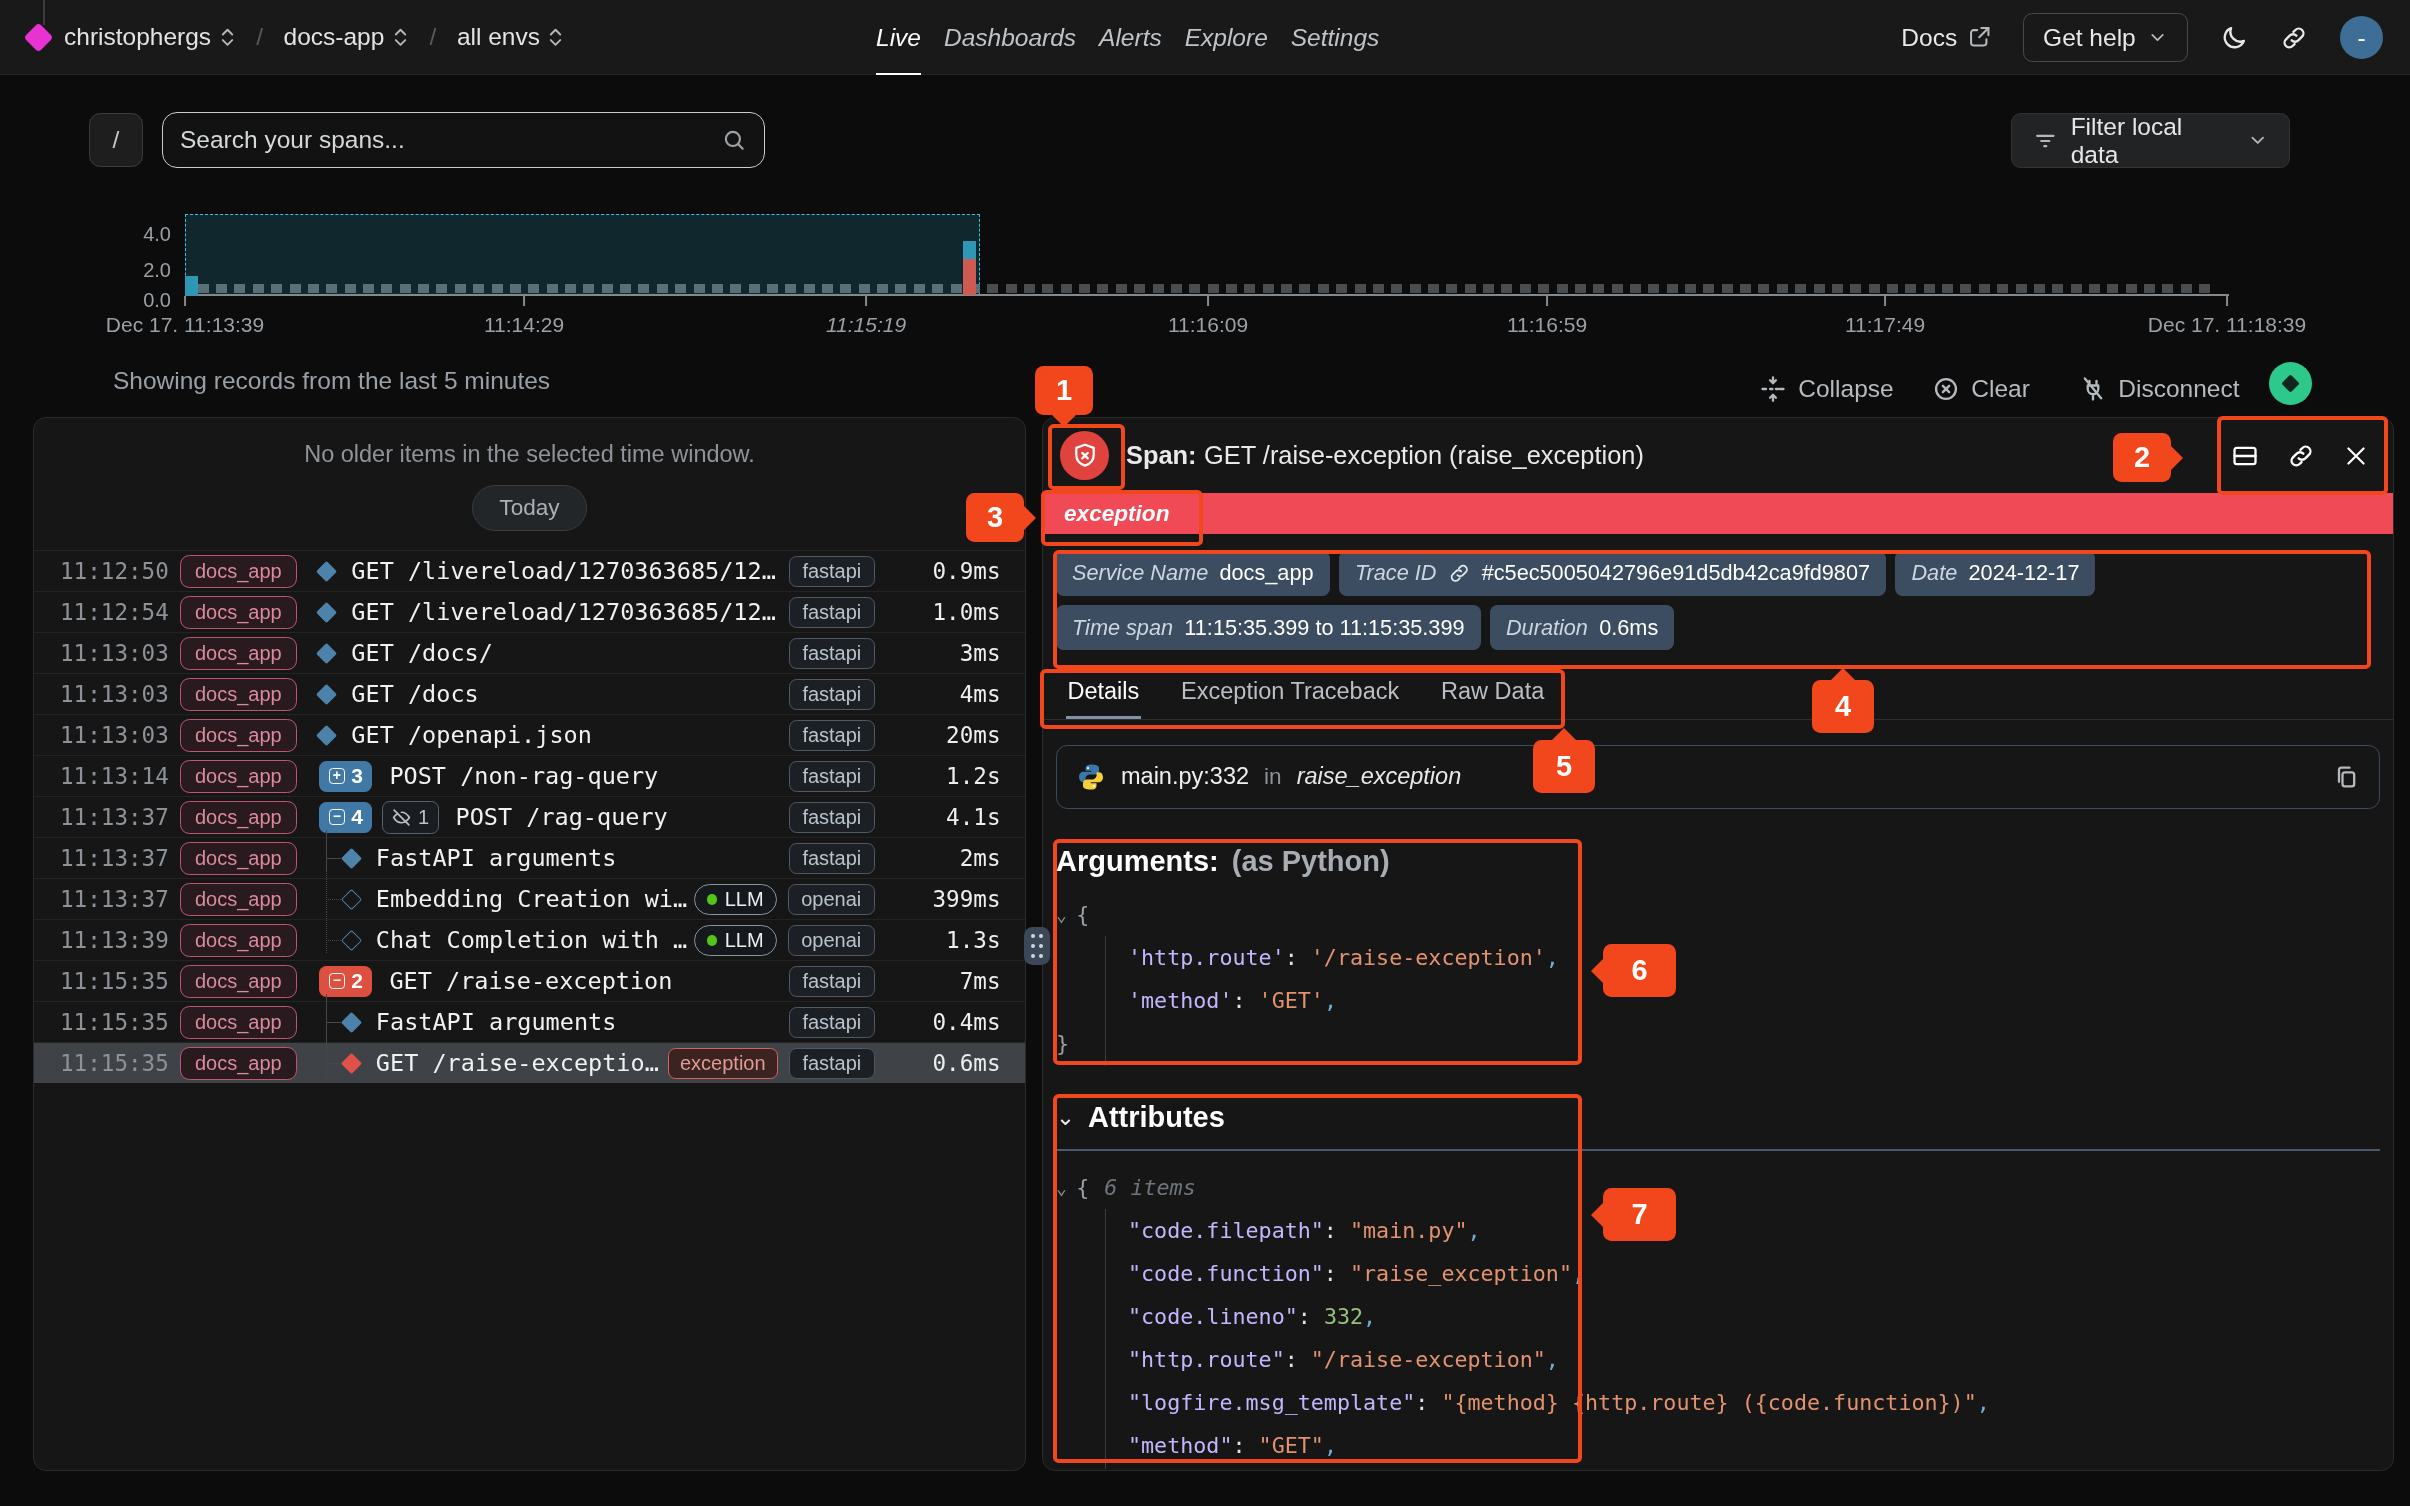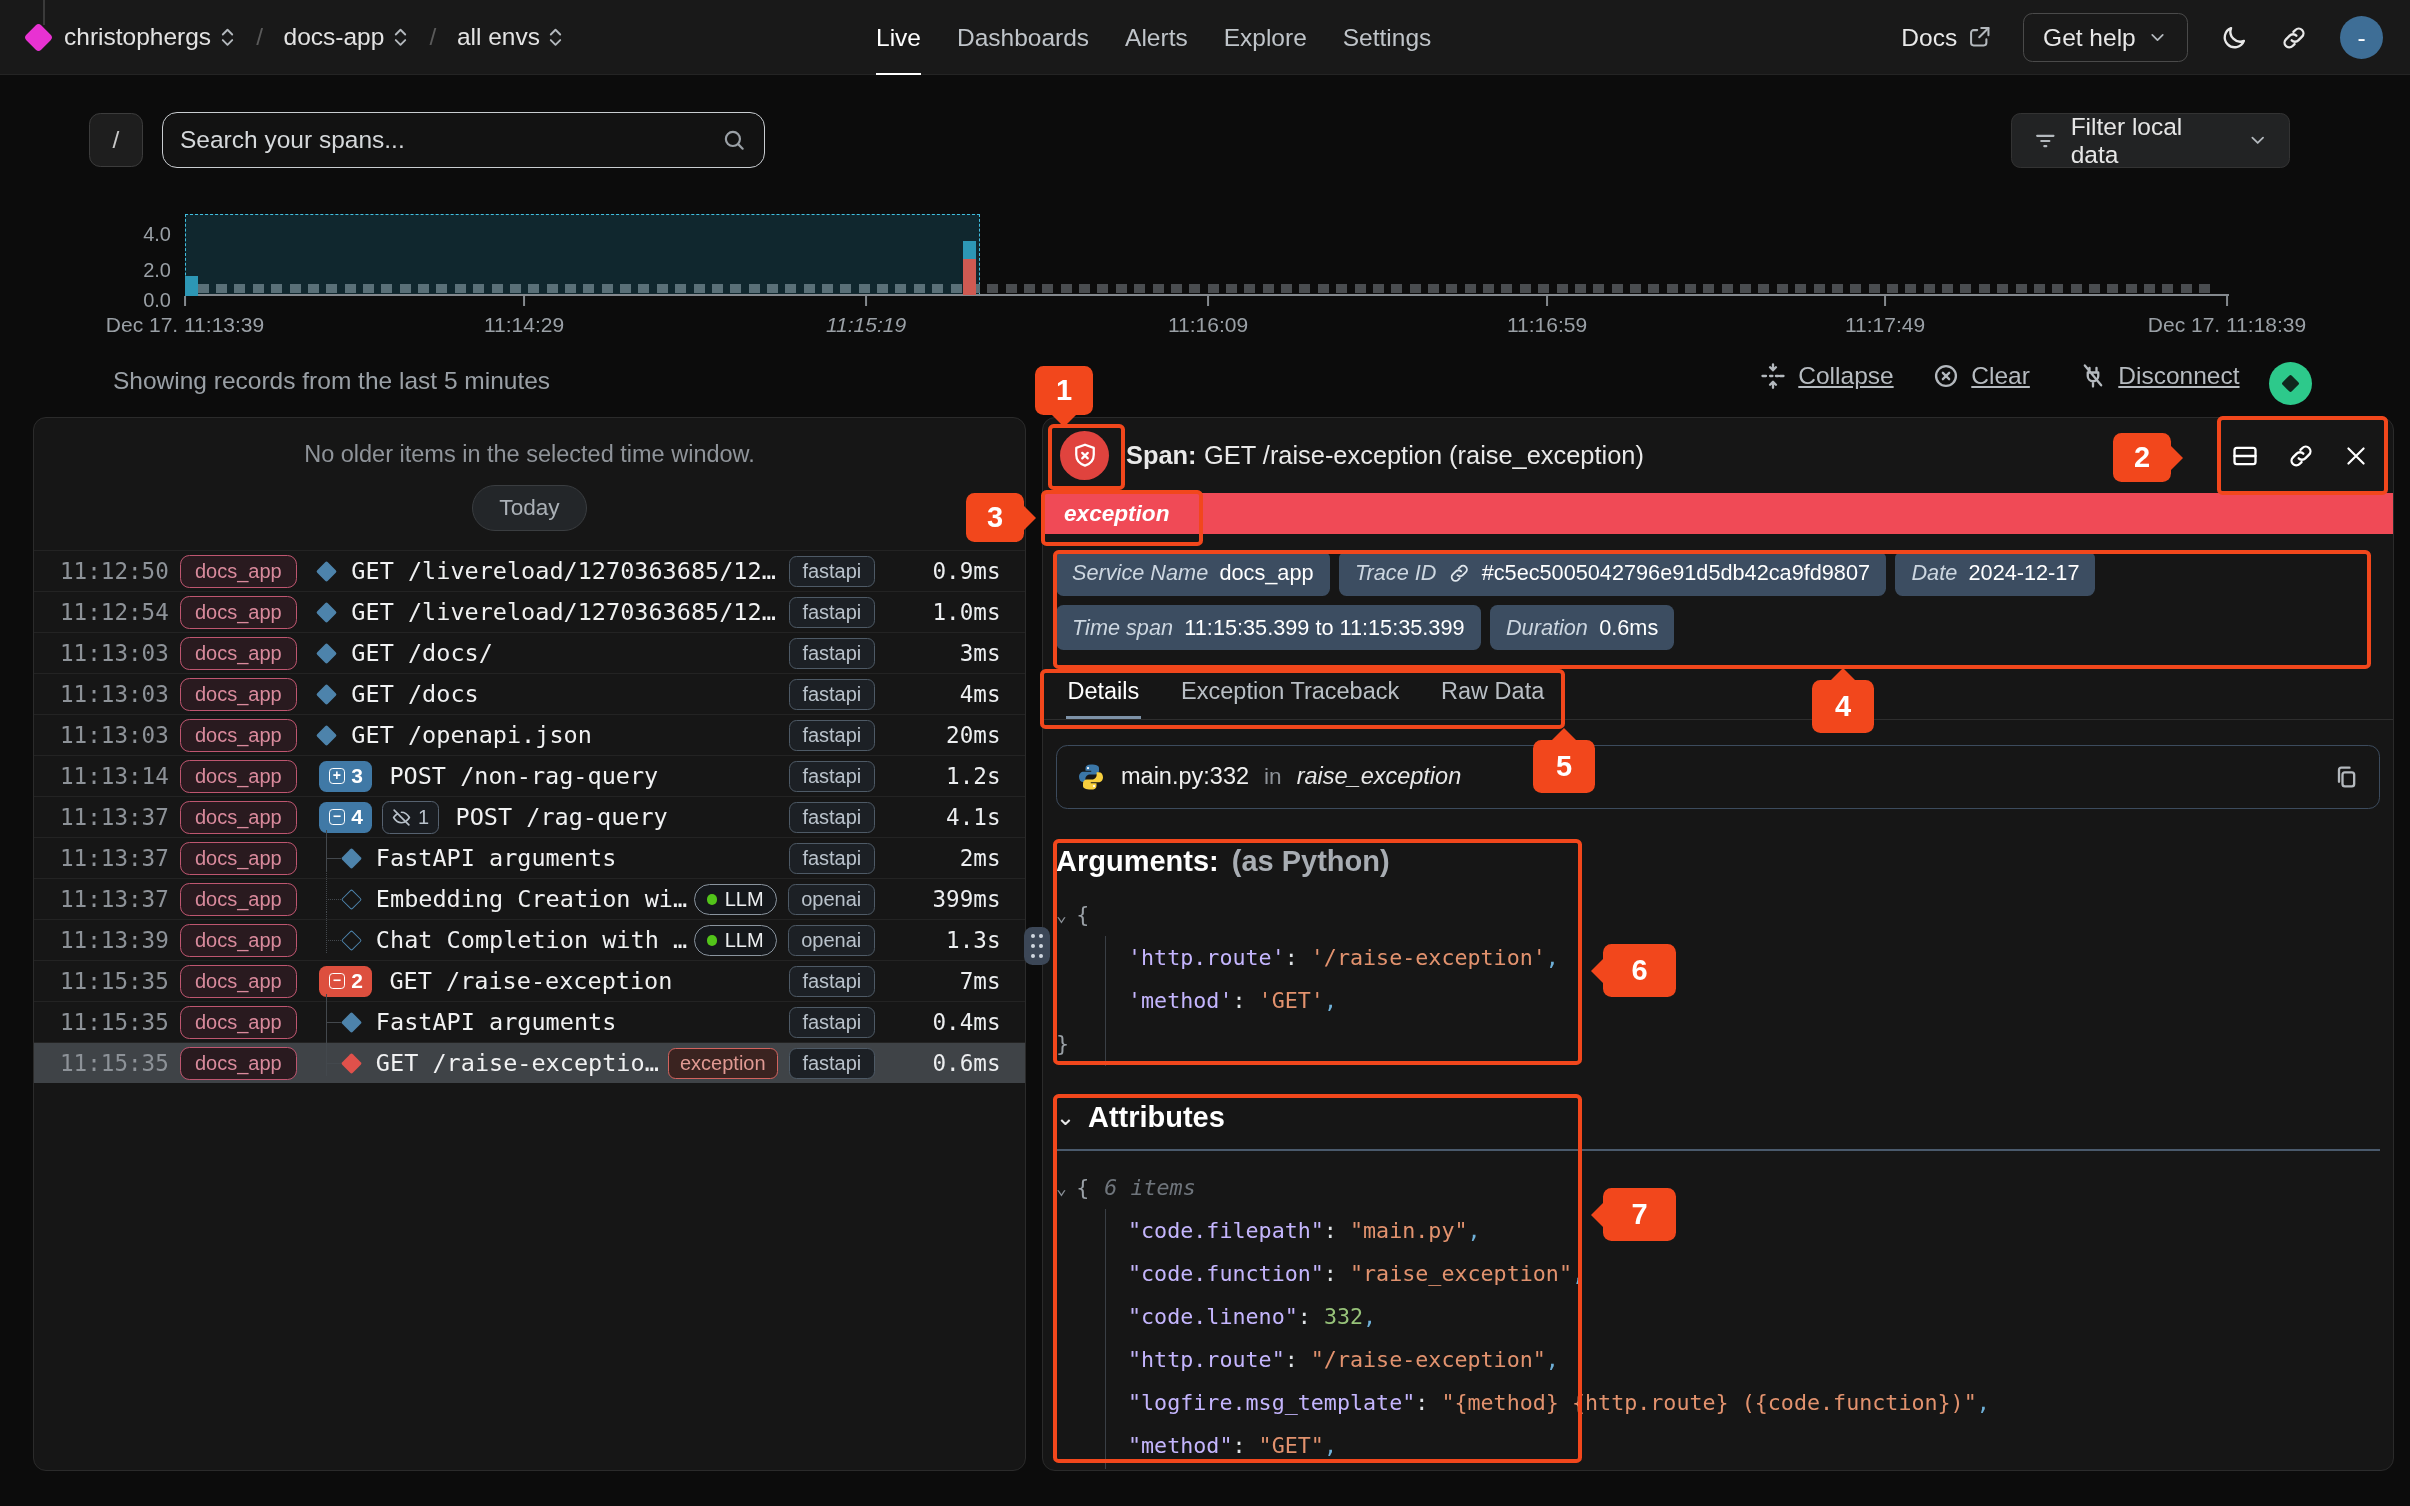--- a/index.html
+++ b/index.html
@@ -10,21 +10,21 @@
   svg{display:block;}
   .ic{stroke:#b4b9be; fill:none; stroke-width:2; stroke-linecap:round; stroke-linejoin:round;}
 
   
   .nav{position:absolute; left:0; top:0; width:2411px; height:75px; background:#191919; display:flex; align-items:center; border-bottom:0.9px solid #242424;}
   .logo-tail{position:absolute; left:43px; top:0; width:1.9px; height:24.5px; background:#3a3a3a;}
   .brand{display:flex; align-items:center; gap:15px; margin-left:28px; font-size:24.5px; color:#e3e3e3;}
   .diamond-logo{width:21px; height:21px; background:#e832d2; transform:rotate(45deg); border-radius:3.8px;}
   .crumb{display:flex; align-items:center; gap:7.5px; cursor:pointer;}
   .sep{color:#5a5a5a; font-size:24.5px; margin:0 5.6px;}
-  .nav-tabs{position:absolute; left:876px; top:0; height:75px; display:flex; gap:36px;}
+  .nav-tabs{position:absolute; left:876px; top:0; height:75px; display:flex; gap:23px;font-style:italic;}
   .nav-tab{height:100%; display:flex; align-items:center; font-size:24.5px; color:#bfc4c9; border-bottom:2.8px solid transparent; padding-top:2.8px; cursor:pointer;}
   .nav-tab.active{color:#fff; border-bottom-color:#fff;}
   .nav-right{position:absolute; right:28px; top:0; height:75px; display:flex; align-items:center; gap:32px;}
   .docs-link{display:flex; align-items:center; gap:9.4px; font-size:24.5px; color:#e8e8e8; cursor:pointer;}
   .gethelp{display:flex; align-items:center; gap:11.3px; font-size:24.5px; color:#e8e8e8; border:1.4px solid #4a4a4a; border-radius:9.4px; padding:9.4px 19px; cursor:pointer;}
   .avatar{width:43px; height:43px; border-radius:50%; background:#3e6e96; color:#fff; display:flex; align-items:center; justify-content:center; font-size:24.5px;}
 
   
   .kbd{position:absolute; left:89px; top:113px; width:54px; height:54px; border:1.9px solid #3c3c3c; background:#1e1e1e; border-radius:11.3px; display:flex; align-items:center; justify-content:center; color:#c8c8c8; font-size:24.5px;}
   .search{position:absolute; left:162px; top:112px; width:603px; height:56px; border:1.9px solid #c9cdd1; border-radius:15px; background:#121212; display:flex; align-items:center; padding:9px 17px;}
@@ -39,21 +39,21 @@
   .baseline{position:absolute; left:185px; top:85px; width:2044px; height:1.9px; background:#84898e;}
   .selection{position:absolute; left:185px; top:4.7px; width:795px; height:81px; border:1.9px dashed #41bede; background:rgba(26,96,118,0.32);}
   .mtick{position:absolute; width:11.3px; height:9.4px; top:75px; background:#4a4d50;}
   .mtick.insel{background:#5a7078;}
   .cbar{position:absolute;}
   .axtick{position:absolute; top:87px; width:1.9px; height:10.4px; background:#84898e; transform:translateX(-50%);}
   .xlab{position:absolute; top:104px; transform:translateX(-50%); font-size:21px; color:#9aa0a6; white-space:nowrap;}
 
   
   .showing{position:absolute; left:113px; top:367px; font-size:24.5px; color:#9aa0a6;}
-  .sbtn{position:absolute; top:362px; display:flex; align-items:flex-start; gap:11.3px; font-size:24.5px; color:#b6bbc0; cursor:pointer; height:41px;text-decoration:underline;}
+  .sbtn{position:absolute; top:362px; display:flex; align-items:flex-end; gap:11.3px; font-size:24.5px; color:#b6bbc0; cursor:pointer; height:41px;}
   .livedot{position:absolute; left:2269px; top:362px; width:43px; height:43px; border-radius:50%; background:#2dc98b; display:flex; align-items:center; justify-content:center; cursor:pointer;}
   .livedot i{width:13px; height:13px; background:#10271d; transform:rotate(45deg); border-radius:1.9px;}
 
   
   .lpanel{position:absolute; left:33px; top:417px; width:993px; height:1054px; background:var(--panel); border:0.9px solid var(--border); border-radius:13px; overflow:hidden;}
   .empty-note{margin-top:22.6px; text-align:center; font-size:23.5px; color:#8f949a;}
   .today-wrap{display:flex; justify-content:center; margin:17px 0 19px;}
   .today{background:#232629; border:0.9px solid #3a3d40; border-radius:941px; padding:9.4px 26px; font-size:22.6px; color:#aab0b6; cursor:pointer;}
   .row{display:flex; align-items:center; height:41px; padding-left:26px; border-top:0.9px solid #232323; position:relative; cursor:pointer;}
   .row.hl{background:#3f4347;}

